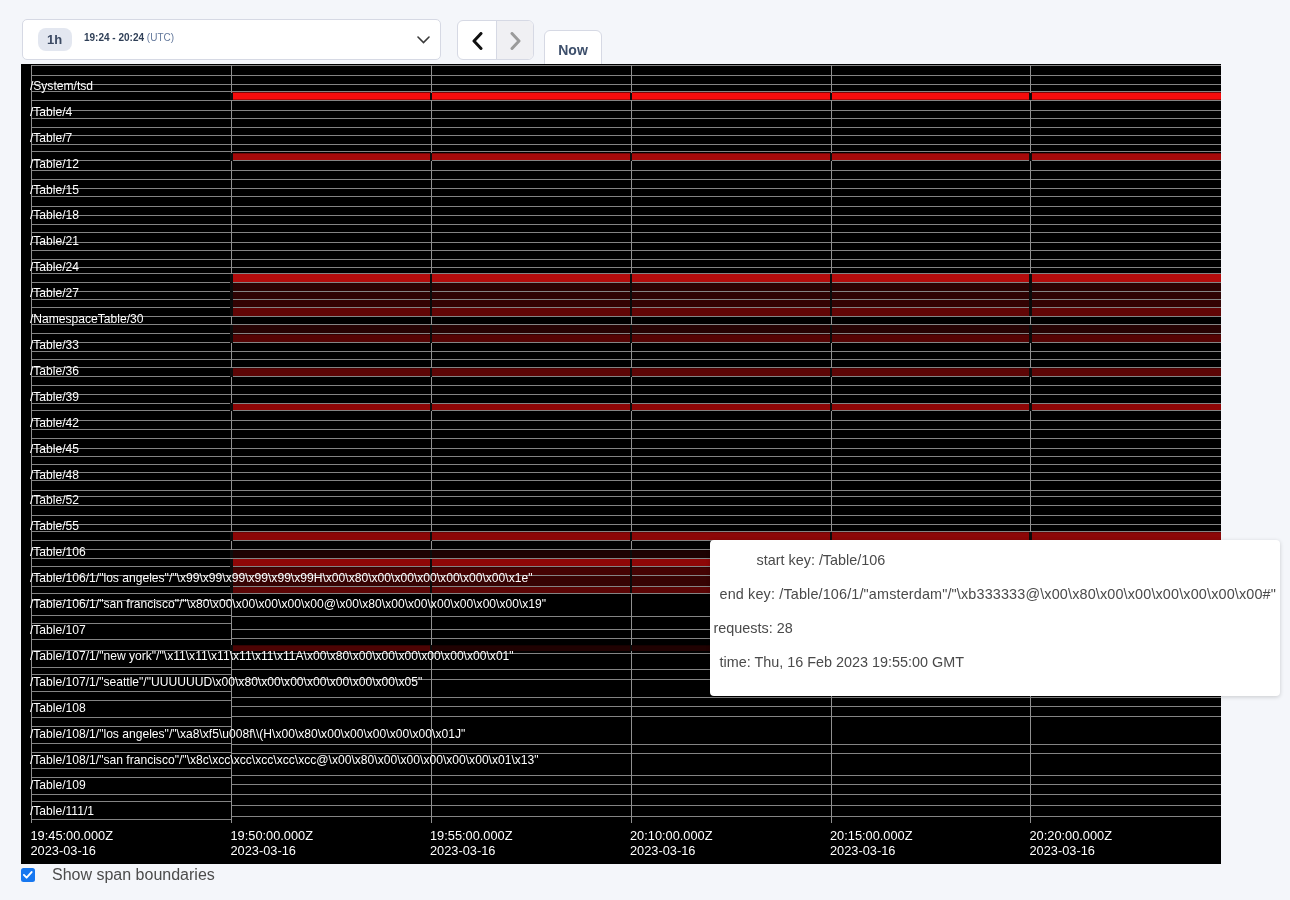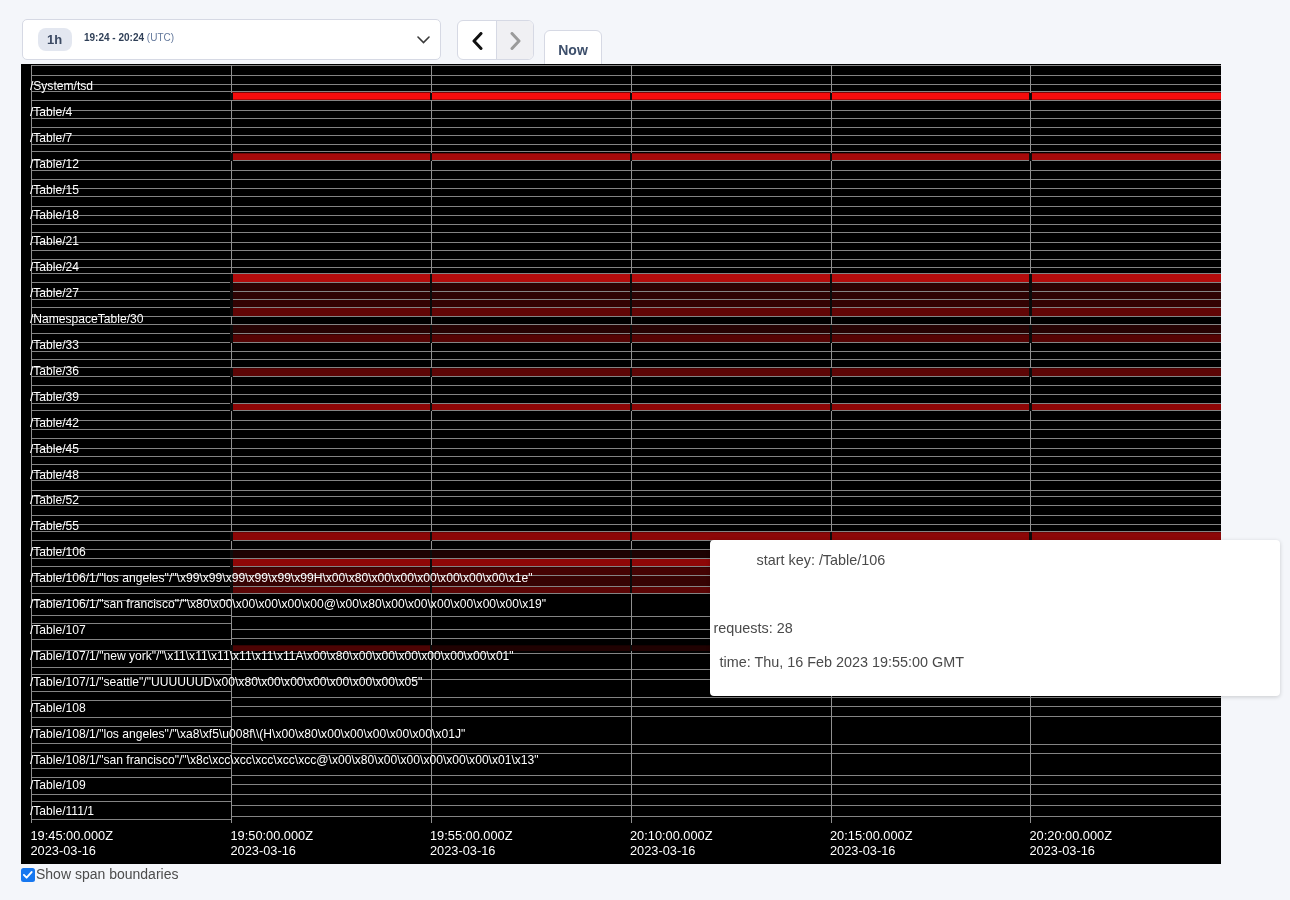--- a/index.html
+++ b/index.html
@@ -287,21 +287,22 @@
 <text x="609.0" y="790.5">2023-03-16</text>
 <text x="809.0" y="776">20:15:00.000Z</text>
 <text x="809.0" y="790.5">2023-03-16</text>
 <text x="1008.5" y="776">20:20:00.000Z</text>
 <text x="1008.5" y="790.5">2023-03-16</text>
 </g>
 </svg>
 </div>
 <div class="abs" style="left:709.5px; top:539.5px; width:570.5px; height:156px; background:#fff; border-radius:4px; box-shadow:0 1px 4px rgba(0,0,0,0.18); font-size:14.4px; color:#4a4a4a;">
   <div class="abs" style="left:10px; top:12.5px; white-space:nowrap;margin-left:37px;">start key: /Table/106</div>
+  <div class="abs" style="left:10px; top:46.5px; white-space:nowrap; letter-spacing:0.15px;">end key: /Table/106/1/"amsterdam"/"\xb333333@\x00\x80\x00\x00\x00\x00\x00\x00#"</div>
   <div class="abs" style="left:4px; top:80.5px; white-space:nowrap;">requests: 28</div>
   <div class="abs" style="left:10px; top:114.5px; white-space:nowrap;">time: Thu, 16 Feb 2023 19:55:00 GMT</div>
 </div>
 <div class="abs" style="left:21px; top:868px; width:13.5px; height:13.5px; background:#1677f0; border-radius:2.5px;">
   <svg width="13.5" height="13.5" viewBox="0 0 14 14" style="display:block">
       <path d="M3 7.2 L5.8 10 L11 4.2" fill="none" stroke="#fff" stroke-width="2" stroke-linecap="round" stroke-linejoin="round"></path>
     </svg>
 </div>
-<div class="abs" style="left:36px; top:866px; font-size:14px; color:#4c4c4c;">Show span boundaries</div>
+<div class="abs" style="left:36px; top:866px; font-size:16px; color:#4c4c4c;padding-left:16px;">Show span boundaries</div>
 
 </body></html>

